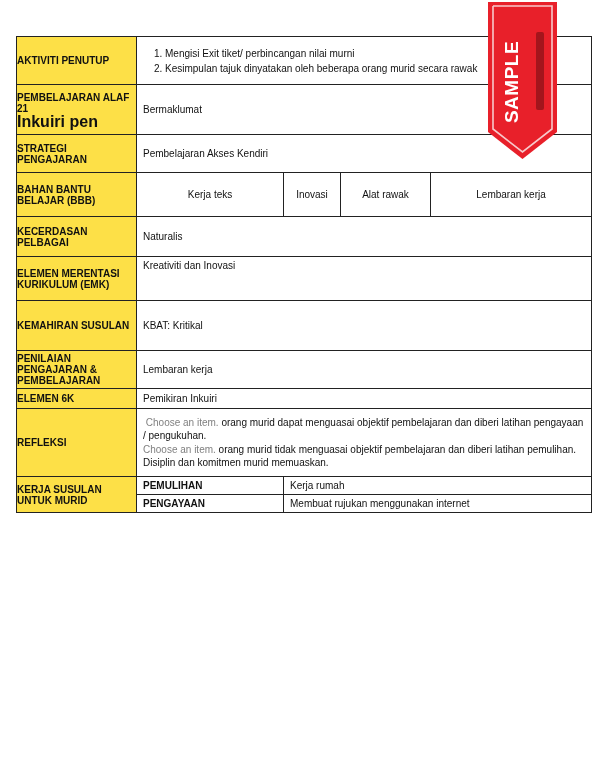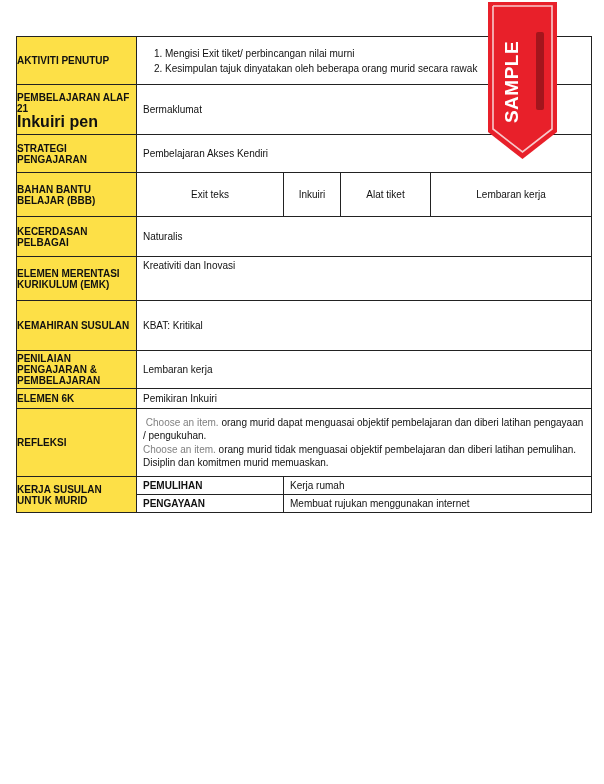--- a/index.html
+++ b/index.html
@@ -73,23 +73,23 @@
       <span class="sub">Inkuiri pen</span>
     </td>
     <td colspan="4">Bermaklumat</td>
   </tr>
   <tr style="height:38px">
     <td class="lbl">STRATEGI PENGAJARAN</td>
     <td colspan="4">Pembelajaran Akses Kendiri</td>
   </tr>
   <tr style="height:44px">
     <td class="lbl">BAHAN BANTU BELAJAR (BBB)</td>
-    <td class="center">Exit teks</td>
-    <td class="center">Inkuiri</td>
-    <td class="center">Alat tiket</td>
+    <td class="center">Kerja teks</td>
+    <td class="center">Inovasi</td>
+    <td class="center">Alat rawak</td>
     <td class="center">Lembaran kerja</td>
   </tr>
   <tr style="height:40px">
     <td class="lbl">KECERDASAN PELBAGAI</td>
     <td colspan="4">Naturalis</td>
   </tr>
   <tr style="height:44px">
     <td class="lbl">ELEMEN MERENTASI KURIKULUM (EMK)</td>
     <td colspan="4" style="vertical-align:top;">Kreativiti dan Inovasi</td>
   </tr>

